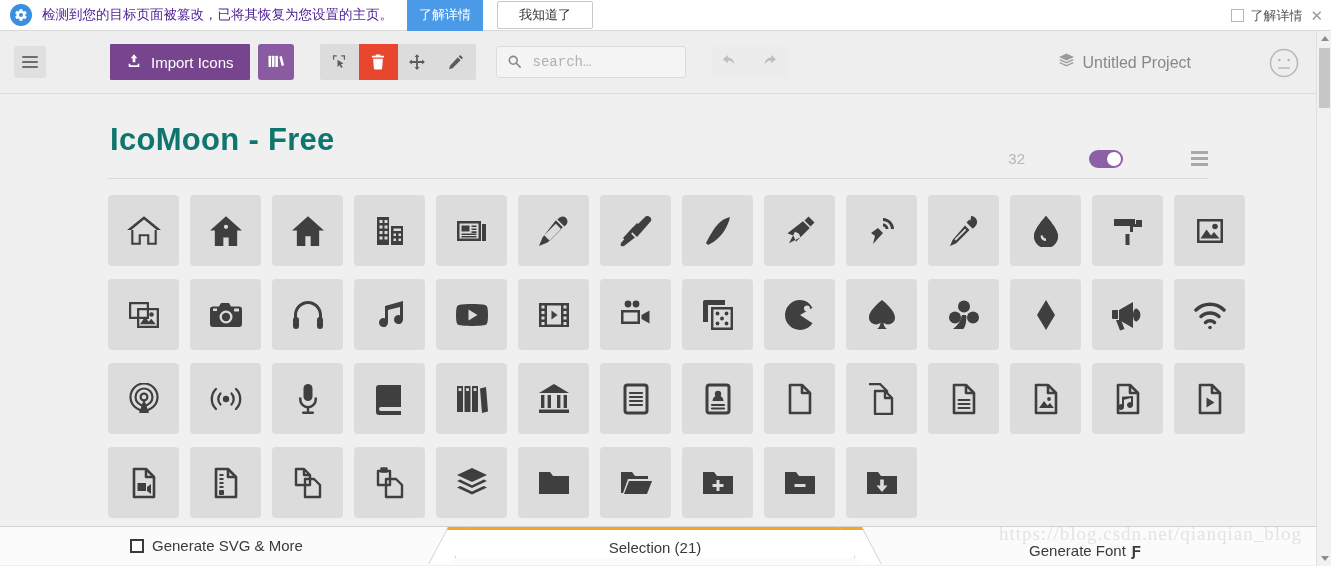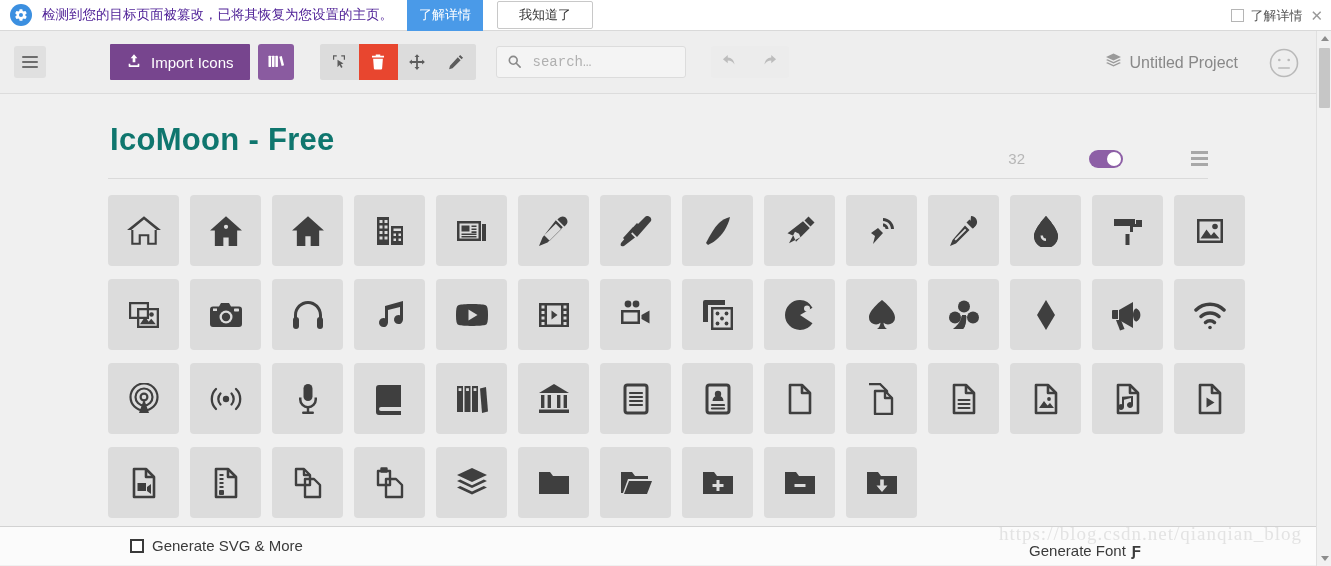--- a/index.html
+++ b/index.html
@@ -173,21 +173,21 @@
   }
   .undo-btn {
     width: 39px; height: 32px;
     display: flex; align-items: center; justify-content: center;
     cursor: pointer;
   }
   .tb-right {
     position: absolute;
     right: 16px; top: 0;
     height: 63px;
-    display: flex; align-items: center;
+    display: flex; align-items: center; gap: 47px;
   }
   .project-name {
     display: flex; align-items: center;
     color: #888;
     font-size: 16px;
     cursor: pointer;
     white-space: nowrap;
   }
   .project-name svg { margin-right: 8px; }
   .face-btn {
@@ -897,20 +897,23 @@
       </svg>
       </div>
   </div>
 
   <div class="bottom-bar">
     <div class="bb-left">
       <span class="bb-check"></span>
       <span>Generate SVG &amp; More</span>
     </div>
 
+    <div class="bb-tab">
+      <span class="bb-tab-label">Selection (21)</span>
+    </div>
 
     <div class="bb-right">
       <span>Generate Font</span>
       <span class="fbold">Ƒ</span>
     </div>
   </div>
 
   <div class="watermark">https://blog.csdn.net/qianqian_blog</div>
 </div>
 

